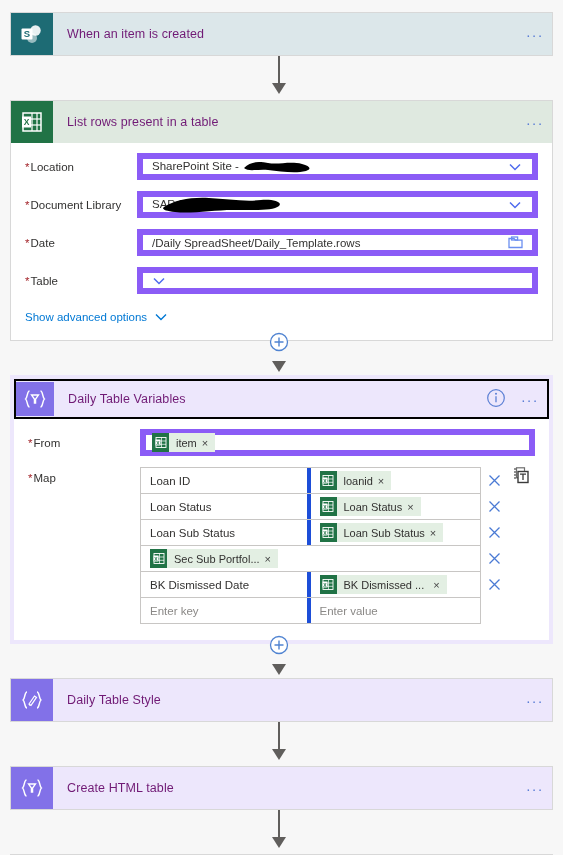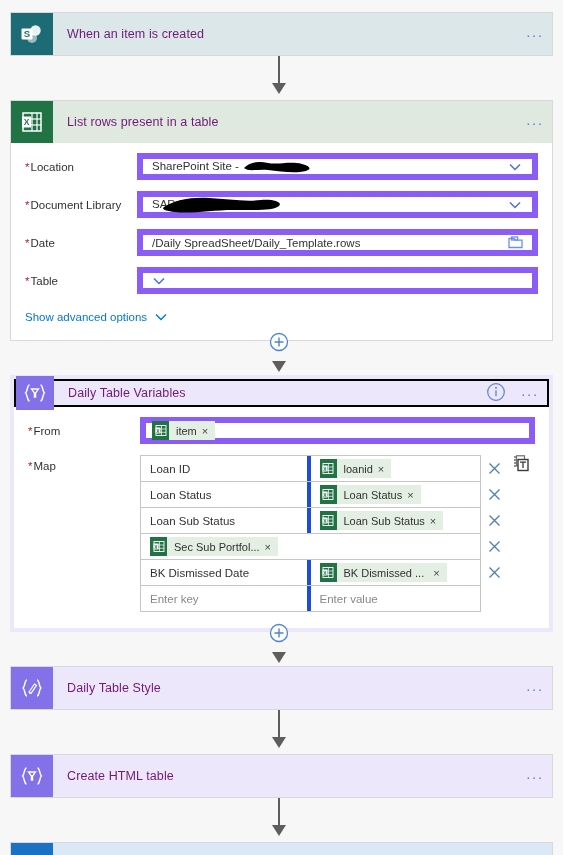--- a/index.html
+++ b/index.html
@@ -66,21 +66,21 @@
   .ol   .card-head { background: #dbe8f6; }
   .ol   .icon-box  { background: #1b72c4; }
 
   .card.selected {
     border: none;
     background: #ede7fc;
     padding: 4px;
   }
   .card.selected > .card-head {
     border: 2px solid #000;
-    height: 28px;
+    height: 40px;
   }
   .card.selected .icon-box { height: 34px; width: 38px; flex:0 0 38px;}
 
   
   .conn {
     width: 543px;
     margin: 0 auto;
     height: 44px;
     position: relative;
   }

